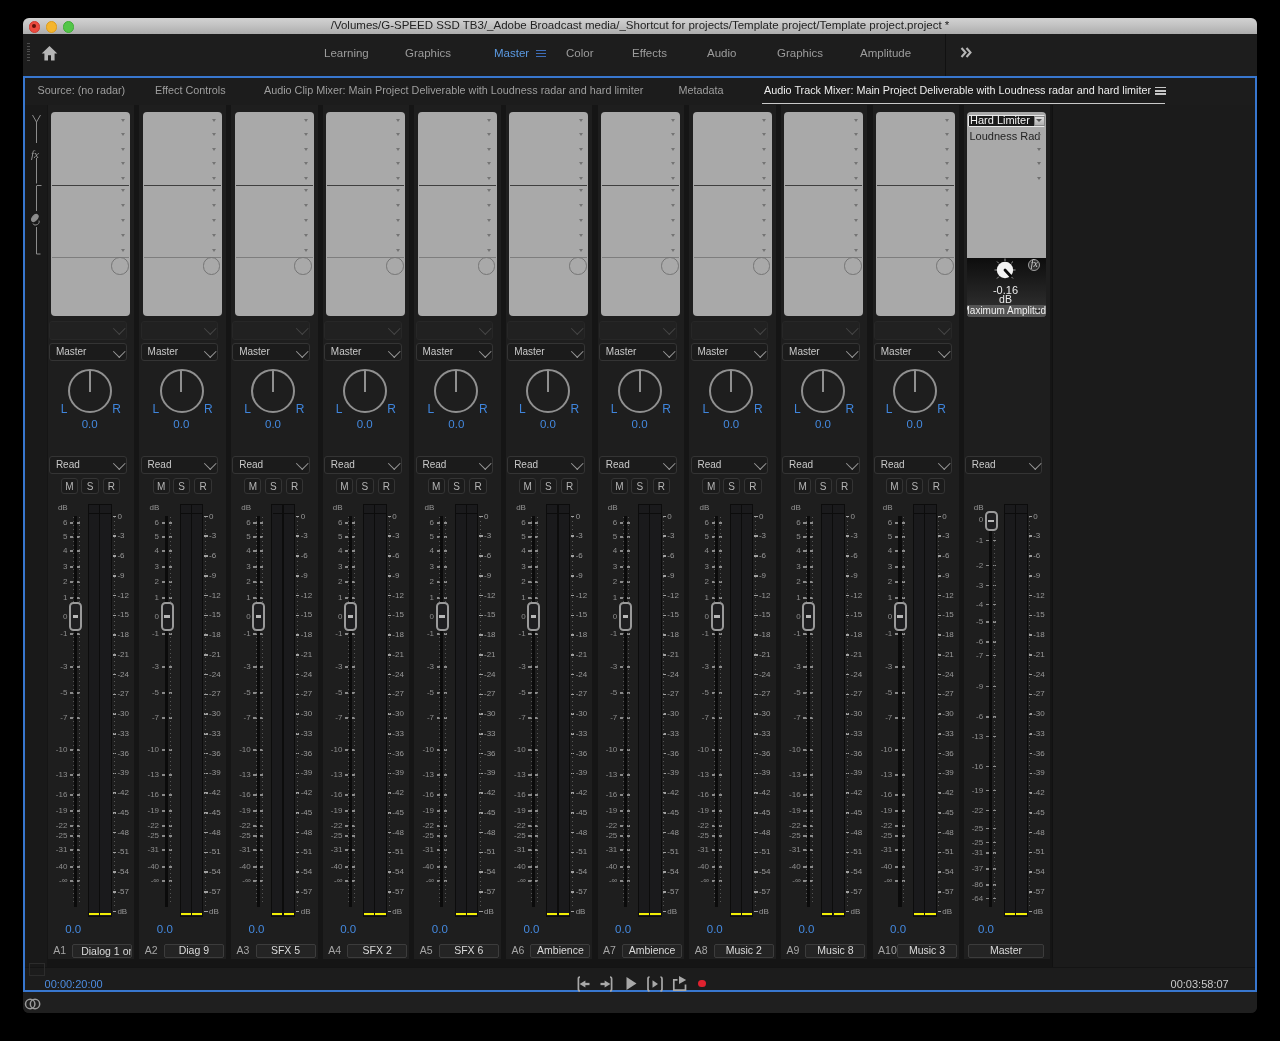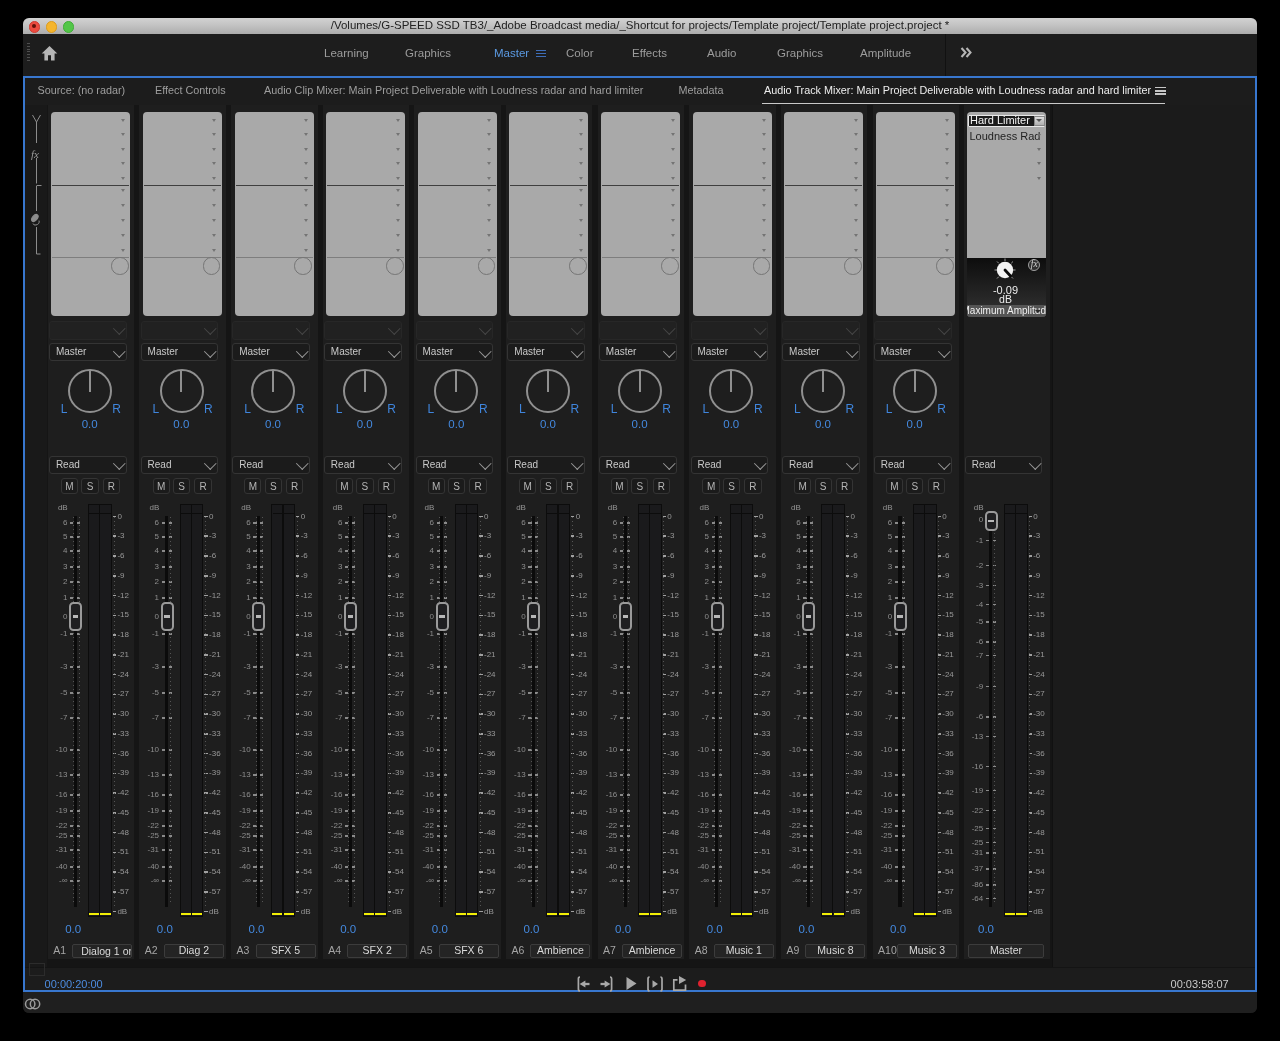--- a/index.html
+++ b/index.html
@@ -358,21 +358,21 @@
 <div class="a" style="left:204.35000000000002px;top:871.3800000000001px;width:3.4px;height:1.6px;background:#a0a0a0;"></div>
 <div class="tx" style="left:209.05px;top:866.2px;height:12px;line-height:12px;font-size:8px;color:#989898;">-54</div>
 <div class="a" style="left:204.35000000000002px;top:891.1400000000001px;width:3.4px;height:1.6px;background:#a0a0a0;"></div>
 <div class="tx" style="left:209.05px;top:885.9px;height:12px;line-height:12px;font-size:8px;color:#989898;">-57</div>
 <div class="a" style="left:204.35000000000002px;top:910.9000000000001px;width:3.4px;height:1.6px;background:#a0a0a0;"></div>
 <div class="tx" style="left:209.05px;top:905.7px;height:12px;line-height:12px;font-size:8px;color:#989898;">dB</div>
 <div class="a" style="left:205.2px;top:517px;width:1px;height:390px;background-image:repeating-linear-gradient(to bottom,#555 0 1px,transparent 1px 4px);"></div>
 <div class="tx" style="left:156.85000000000002px;top:922.2px;height:15.5px;line-height:15.5px;font-size:11.5px;color:#4489df;">0.0</div>
 <div class="tx" style="left:144.85000000000002px;top:943.2px;height:14.5px;line-height:14.5px;font-size:10.5px;color:#a5a5a5;">A2</div>
 <div class="a" style="left:163.85000000000002px;top:943.5px;width:60px;height:14px;background:#242424;border:1px solid #3c3c3c;border-radius:2px;box-sizing:border-box;overflow:hidden;"></div>
-<div class="tx" style="left:43.85000000000002px;width:300px;text-align:center;top:943.2px;height:14.5px;line-height:14.5px;font-size:10.5px;color:#dadada;left:163.85000000000002px;width:60px;overflow:hidden;">Diag 2</div>
+<div class="tx" style="left:43.85000000000002px;width:300px;text-align:center;top:943.2px;height:14.5px;line-height:14.5px;font-size:10.5px;color:#dadada;left:163.85000000000002px;width:60px;overflow:hidden;">Diag 9</div>
 <div class="a" style="left:231.0px;top:105px;width:86.5px;height:854px;background:#1e1e1e;"></div>
 <div class="a" style="left:234.5px;top:112px;width:79px;height:204px;background:#a9a9a9;border-radius:4px;"></div>
 <div class="a" style="left:235.5px;top:184.5px;width:77px;height:1px;background:#3f3f3f;"></div>
 <div class="a" style="left:235.5px;top:257px;width:77px;height:1px;background:#7e7e7e;"></div>
 <div class="a" style="left:303.9px;top:118.6px;width:0;height:0;border-left:2.75px solid transparent;border-right:2.75px solid transparent;border-top:3.8px solid #747474;"></div>
 <div class="a" style="left:303.9px;top:133.1px;width:0;height:0;border-left:2.75px solid transparent;border-right:2.75px solid transparent;border-top:3.8px solid #747474;"></div>
 <div class="a" style="left:303.9px;top:147.6px;width:0;height:0;border-left:2.75px solid transparent;border-right:2.75px solid transparent;border-top:3.8px solid #747474;"></div>
 <div class="a" style="left:303.9px;top:162.1px;width:0;height:0;border-left:2.75px solid transparent;border-right:2.75px solid transparent;border-top:3.8px solid #747474;"></div>
 <div class="a" style="left:303.9px;top:176.6px;width:0;height:0;border-left:2.75px solid transparent;border-right:2.75px solid transparent;border-top:3.8px solid #747474;"></div>
 <div class="a" style="left:303.9px;top:188.9px;width:0;height:0;border-left:2.75px solid transparent;border-right:2.75px solid transparent;border-top:3.8px solid #747474;"></div>
@@ -1270,21 +1270,21 @@
 <div class="a" style="left:754.2500000000001px;top:871.3800000000001px;width:3.4px;height:1.6px;background:#a0a0a0;"></div>
 <div class="tx" style="left:758.9500000000002px;top:866.2px;height:12px;line-height:12px;font-size:8px;color:#989898;">-54</div>
 <div class="a" style="left:754.2500000000001px;top:891.1400000000001px;width:3.4px;height:1.6px;background:#a0a0a0;"></div>
 <div class="tx" style="left:758.9500000000002px;top:885.9px;height:12px;line-height:12px;font-size:8px;color:#989898;">-57</div>
 <div class="a" style="left:754.2500000000001px;top:910.9000000000001px;width:3.4px;height:1.6px;background:#a0a0a0;"></div>
 <div class="tx" style="left:758.9500000000002px;top:905.7px;height:12px;line-height:12px;font-size:8px;color:#989898;">dB</div>
 <div class="a" style="left:755.1px;top:517px;width:1px;height:390px;background-image:repeating-linear-gradient(to bottom,#555 0 1px,transparent 1px 4px);"></div>
 <div class="tx" style="left:706.7500000000001px;top:922.2px;height:15.5px;line-height:15.5px;font-size:11.5px;color:#4489df;">0.0</div>
 <div class="tx" style="left:694.7500000000001px;top:943.2px;height:14.5px;line-height:14.5px;font-size:10.5px;color:#a5a5a5;">A8</div>
 <div class="a" style="left:713.7500000000001px;top:943.5px;width:60px;height:14px;background:#242424;border:1px solid #3c3c3c;border-radius:2px;box-sizing:border-box;overflow:hidden;"></div>
-<div class="tx" style="left:593.7500000000001px;width:300px;text-align:center;top:943.2px;height:14.5px;line-height:14.5px;font-size:10.5px;color:#dadada;left:713.7500000000001px;width:60px;overflow:hidden;">Music 1</div>
+<div class="tx" style="left:593.7500000000001px;width:300px;text-align:center;top:943.2px;height:14.5px;line-height:14.5px;font-size:10.5px;color:#dadada;left:713.7500000000001px;width:60px;overflow:hidden;">Music 2</div>
 <div class="a" style="left:780.9000000000001px;top:105px;width:86.5px;height:854px;background:#1e1e1e;"></div>
 <div class="a" style="left:784.4000000000001px;top:112px;width:79px;height:204px;background:#a9a9a9;border-radius:4px;"></div>
 <div class="a" style="left:785.4000000000001px;top:184.5px;width:77px;height:1px;background:#3f3f3f;"></div>
 <div class="a" style="left:785.4000000000001px;top:257px;width:77px;height:1px;background:#7e7e7e;"></div>
 <div class="a" style="left:853.8px;top:118.6px;width:0;height:0;border-left:2.75px solid transparent;border-right:2.75px solid transparent;border-top:3.8px solid #747474;"></div>
 <div class="a" style="left:853.8px;top:133.1px;width:0;height:0;border-left:2.75px solid transparent;border-right:2.75px solid transparent;border-top:3.8px solid #747474;"></div>
 <div class="a" style="left:853.8px;top:147.6px;width:0;height:0;border-left:2.75px solid transparent;border-right:2.75px solid transparent;border-top:3.8px solid #747474;"></div>
 <div class="a" style="left:853.8px;top:162.1px;width:0;height:0;border-left:2.75px solid transparent;border-right:2.75px solid transparent;border-top:3.8px solid #747474;"></div>
 <div class="a" style="left:853.8px;top:176.6px;width:0;height:0;border-left:2.75px solid transparent;border-right:2.75px solid transparent;border-top:3.8px solid #747474;"></div>
 <div class="a" style="left:853.8px;top:188.9px;width:0;height:0;border-left:2.75px solid transparent;border-right:2.75px solid transparent;border-top:3.8px solid #747474;"></div>
@@ -1602,21 +1602,21 @@
       <path d="M3.5 14 H6"></path>
       <path d="M22 14 H24.5"></path>
       <path d="M6 22.5 L7.8 20.7"></path>
       <path d="M22 22.5 L20.2 20.7"></path>
     </g>
 <circle cx="14" cy="14" r="8.2" fill="#f2f2f2"></circle>
 <path d="M14 14 L19.5 20" stroke="#0a0a0a" stroke-width="2.8" stroke-linecap="round"></path>
 </svg>
 <div class="a" style="left:1028.3px;top:259.2px;width:12px;height:12px;border:1.3px solid #a0a0a0;border-radius:50%;box-sizing:border-box;background:#2f2f2f;"></div>
 <div class="tx" style="left:884.3px;width:300px;text-align:center;top:258.4px;height:13.5px;line-height:13.5px;font-size:9.5px;color:#d2d2d2;left:884.3px;font-style:italic;font-family:'Liberation Serif',serif;">fx</div>
-<div class="tx" style="left:855.5px;width:300px;text-align:center;top:282.7px;height:15px;line-height:15px;font-size:11px;color:#ececec;left:855.5px;">-0.09</div>
+<div class="tx" style="left:855.5px;width:300px;text-align:center;top:282.7px;height:15px;line-height:15px;font-size:11px;color:#ececec;left:855.5px;">-0.16</div>
 <div class="tx" style="left:855.5px;width:300px;text-align:center;top:292.1px;height:14.5px;line-height:14.5px;font-size:10.5px;color:#ececec;left:855.5px;">dB</div>
 <div class="a" style="left:967.0px;top:304.5px;width:79px;height:12.5px;background:#555;border-radius:0 0 4px 4px;overflow:hidden;">
     <div class="tx" style="left:-7px;top:0;width:93px;height:12.5px;line-height:12.5px;text-align:center;font-size:10px;color:#f0f0f0;">Maximum Amplitude</div>
     <div class="a" style="left:68px;top:5px;width:0;height:0;border-left:3px solid transparent;border-right:3px solid transparent;border-top:3.5px solid #2a2a2a;"></div>
   </div>
 <div class="a" style="left:964.8px;top:455.6px;width:77.7px;height:18.5px;background:#1b1b1b;border:1px solid #343434;border-radius:3px;box-sizing:border-box;"></div>
 <div class="tx" style="left:971.7px;top:458.0px;height:14px;line-height:14px;font-size:10px;color:#c9c9c9;">Read</div>
 <div class="a" style="left:1030.5px;top:459.4px;width:7.5px;height:7.5px;border-right:1.6px solid #9a9a9a;border-bottom:1.6px solid #9a9a9a;transform:rotate(45deg);"></div>
 <div class="tx" style="left:783.5px;width:200px;text-align:right;top:501.5px;height:12px;line-height:12px;font-size:8px;color:#969696;left:783.5px;">dB</div>
 <div class="tx" style="left:783.2px;width:200px;text-align:right;top:514.0px;height:12px;line-height:12px;font-size:8px;color:#8e8e8e;left:783.2px;">0</div>

